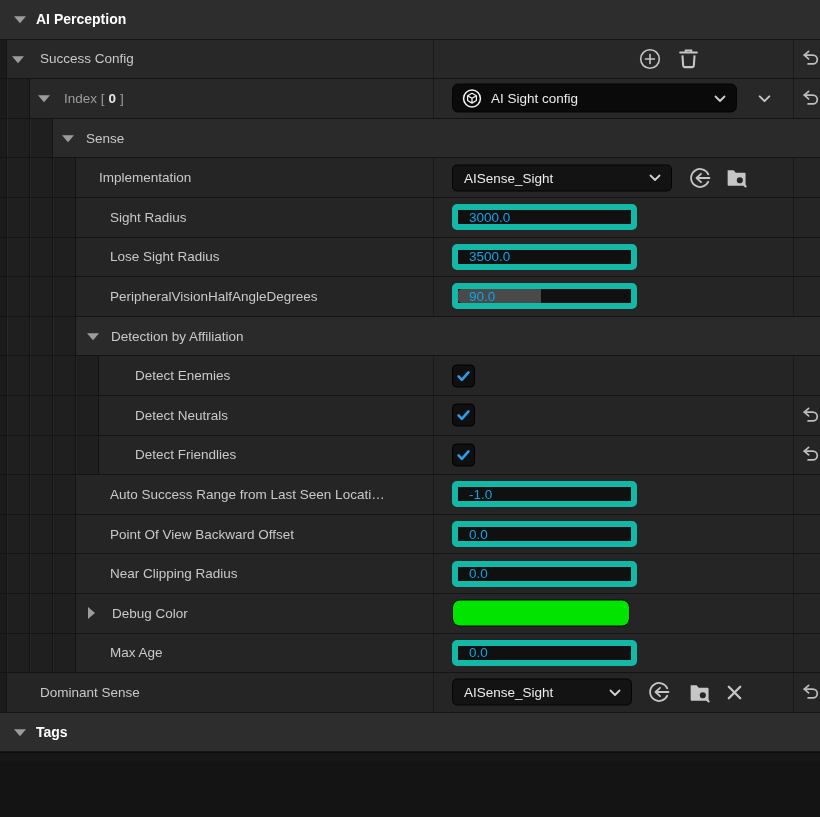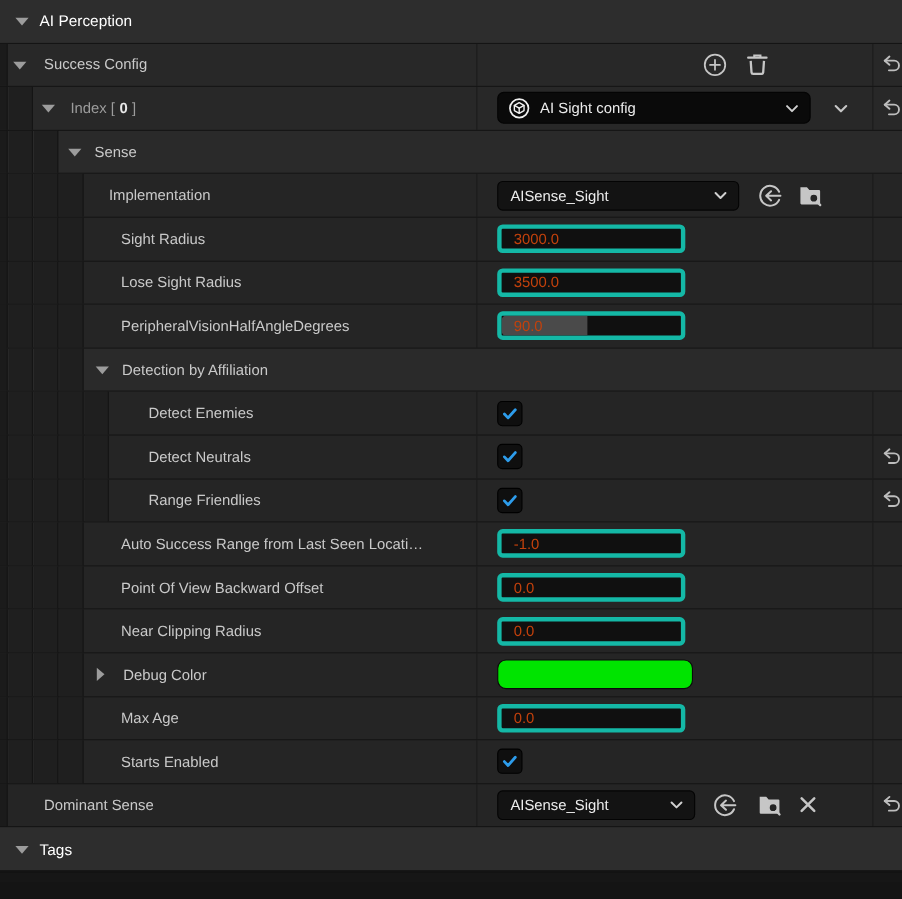--- a/index.html
+++ b/index.html
@@ -10,29 +10,29 @@
   .row.arrhead{background:#282828;}
   
   .edge{position:absolute;left:0;top:0;bottom:0;width:6px;background:#1b1b1b;border-right:1.7px solid #141414;}
   .ind{position:absolute;top:0;bottom:0;width:21.3px;background:#1f1f1f;border-right:1.7px solid #141414;}
   .i1{left:7.7px}.i2{left:30.7px}.i3{left:53.7px}.i4{left:76.7px}
   
   .split{position:absolute;left:433px;top:0;bottom:0;width:1.4px;background:#1a1a1a;}
   .rsplit{position:absolute;left:793px;top:0;bottom:0;width:1.4px;background:#1a1a1a;}
   
   .lbl{position:absolute;top:0;height:100%;display:flex;align-items:center;color:#c9c9c9;font-size:13.5px;white-space:nowrap;}
-  .lbl.hdr{color:#ffffff;font-weight:normal;font-size:14px;}
+  .lbl.hdr{color:#ffffff;font-weight:bold;font-size:14px;}
   .lbl.dim{color:#9c9c9c;gap:4px;}
   .lbl.dim .zero{color:#e8e8e8;font-weight:bold;}
   
   .tri{position:absolute;top:50%;width:0;height:0;}
   .tri.down{transform:translateY(-40%);border-left:6px solid transparent;border-right:6px solid transparent;border-top:7.5px solid #9c9c9c;}
   .tri.right{transform:translateY(-50%);border-top:6px solid transparent;border-bottom:6px solid transparent;border-left:7.5px solid #9c9c9c;}
   
-  .field{position:absolute;left:452px;top:50%;transform:translateY(-50%);width:171px;height:26px;background:#101010;border:4px solid #14b8a6;border-radius:5px;color:#c2410c;font-size:13.5px;box-sizing:border-box;display:flex;align-items:center;padding-left:11px;overflow:hidden;}
+  .field{position:absolute;left:452px;top:50%;transform:translateY(-50%);width:185px;height:26px;background:#101010;border:6px solid #14b8a6;border-radius:5px;color:#0ea5e9;font-size:13.5px;box-sizing:border-box;display:flex;align-items:center;padding-left:11px;overflow:hidden;}
   .field .fill{position:absolute;left:0;top:0;bottom:0;background:#4a4a4a;border-radius:4px 0 0 4px;}
   .field .ftxt{position:relative;z-index:1;}
   .cb{position:absolute;left:452px;top:50%;transform:translateY(-50%);width:23px;height:23px;background:#0f0f0f;border:1px solid #000;border-radius:4.5px;box-sizing:border-box;display:flex;align-items:center;justify-content:center;}
   .swatch{position:absolute;left:452px;top:50%;transform:translateY(-50%);width:178px;height:27px;border-radius:8px;border:1px solid #0a0a0a;box-sizing:border-box;}
   .combo{position:absolute;top:50%;transform:translateY(-50%);height:27px;background:#131313;border:1px solid #040404;border-radius:5px;box-sizing:border-box;display:flex;align-items:center;color:#ececec;font-size:13.5px;padding:0 30px 0 11px;}
   .combo .chev{position:absolute;right:8px;top:50%;transform:translateY(-50%);display:flex;}
   .combo.impl{left:452px;width:220px;}
   .combo.dom{left:452px;width:180px;}
   .combo.obj{left:452px;width:285px;height:29px;background:#0a0a0a;border-radius:6px;padding-left:8px;}
   .combo.obj .ctext{margin-left:8px;}
@@ -242,21 +242,21 @@
         </svg>
     </span>
   </div>
 
   <div class="row">
     <span class="edge"></span>
     <span class="ind i1"></span>
     <span class="ind i2"></span>
     <span class="ind i3"></span>
     <span class="ind i4"></span>
-    <span class="lbl" style="left:135px">Range Friendlies</span>
+    <span class="lbl" style="left:135px">Detect Friendlies</span>
     <span class="split"></span>
     <span class="rsplit"></span>
     <span class="cb">
       <svg width="17" height="17" viewBox="0 0 24 24">
           <path d="M5 12.5 L9.7 17.5 L19 7" fill="none" stroke="#2D9CEB" stroke-width="3.6" stroke-linecap="round" stroke-linejoin="round"></path>
         </svg>
     </span>
     <span class="reset">
       <svg width="21" height="21" viewBox="0 0 22 22">
           <path d="M4.5 7.5 H13.5 A4.6 4.6 0 0 1 13.5 16.7 H8.5" fill="none" stroke="#bdbdbd" stroke-width="1.8" stroke-linecap="round"></path>
@@ -322,34 +322,20 @@
     <span class="ind i2"></span>
     <span class="ind i3"></span>
     <span class="lbl" style="left:110px">Max Age</span>
     <span class="split"></span>
     <span class="rsplit"></span>
     <div class="field">
         <span class="ftxt">0.0</span>
       </div>
   </div>
 
-  <div class="row">
-    <span class="edge"></span>
-    <span class="ind i1"></span>
-    <span class="ind i2"></span>
-    <span class="ind i3"></span>
-    <span class="lbl" style="left:110px">Starts Enabled</span>
-    <span class="split"></span>
-    <span class="rsplit"></span>
-    <span class="cb">
-      <svg width="17" height="17" viewBox="0 0 24 24">
-          <path d="M5 12.5 L9.7 17.5 L19 7" fill="none" stroke="#2D9CEB" stroke-width="3.6" stroke-linecap="round" stroke-linejoin="round"></path>
-        </svg>
-    </span>
-  </div>
 
   <div class="row">
     <span class="edge"></span>
     <span class="lbl" style="left:40px">Dominant Sense</span>
     <span class="split"></span>
     <span class="rsplit"></span>
     <div class="combo dom">
       <span>AISense_Sight</span>
       <span class="chev">
         <svg width="16" height="16" viewBox="0 0 16 16">

